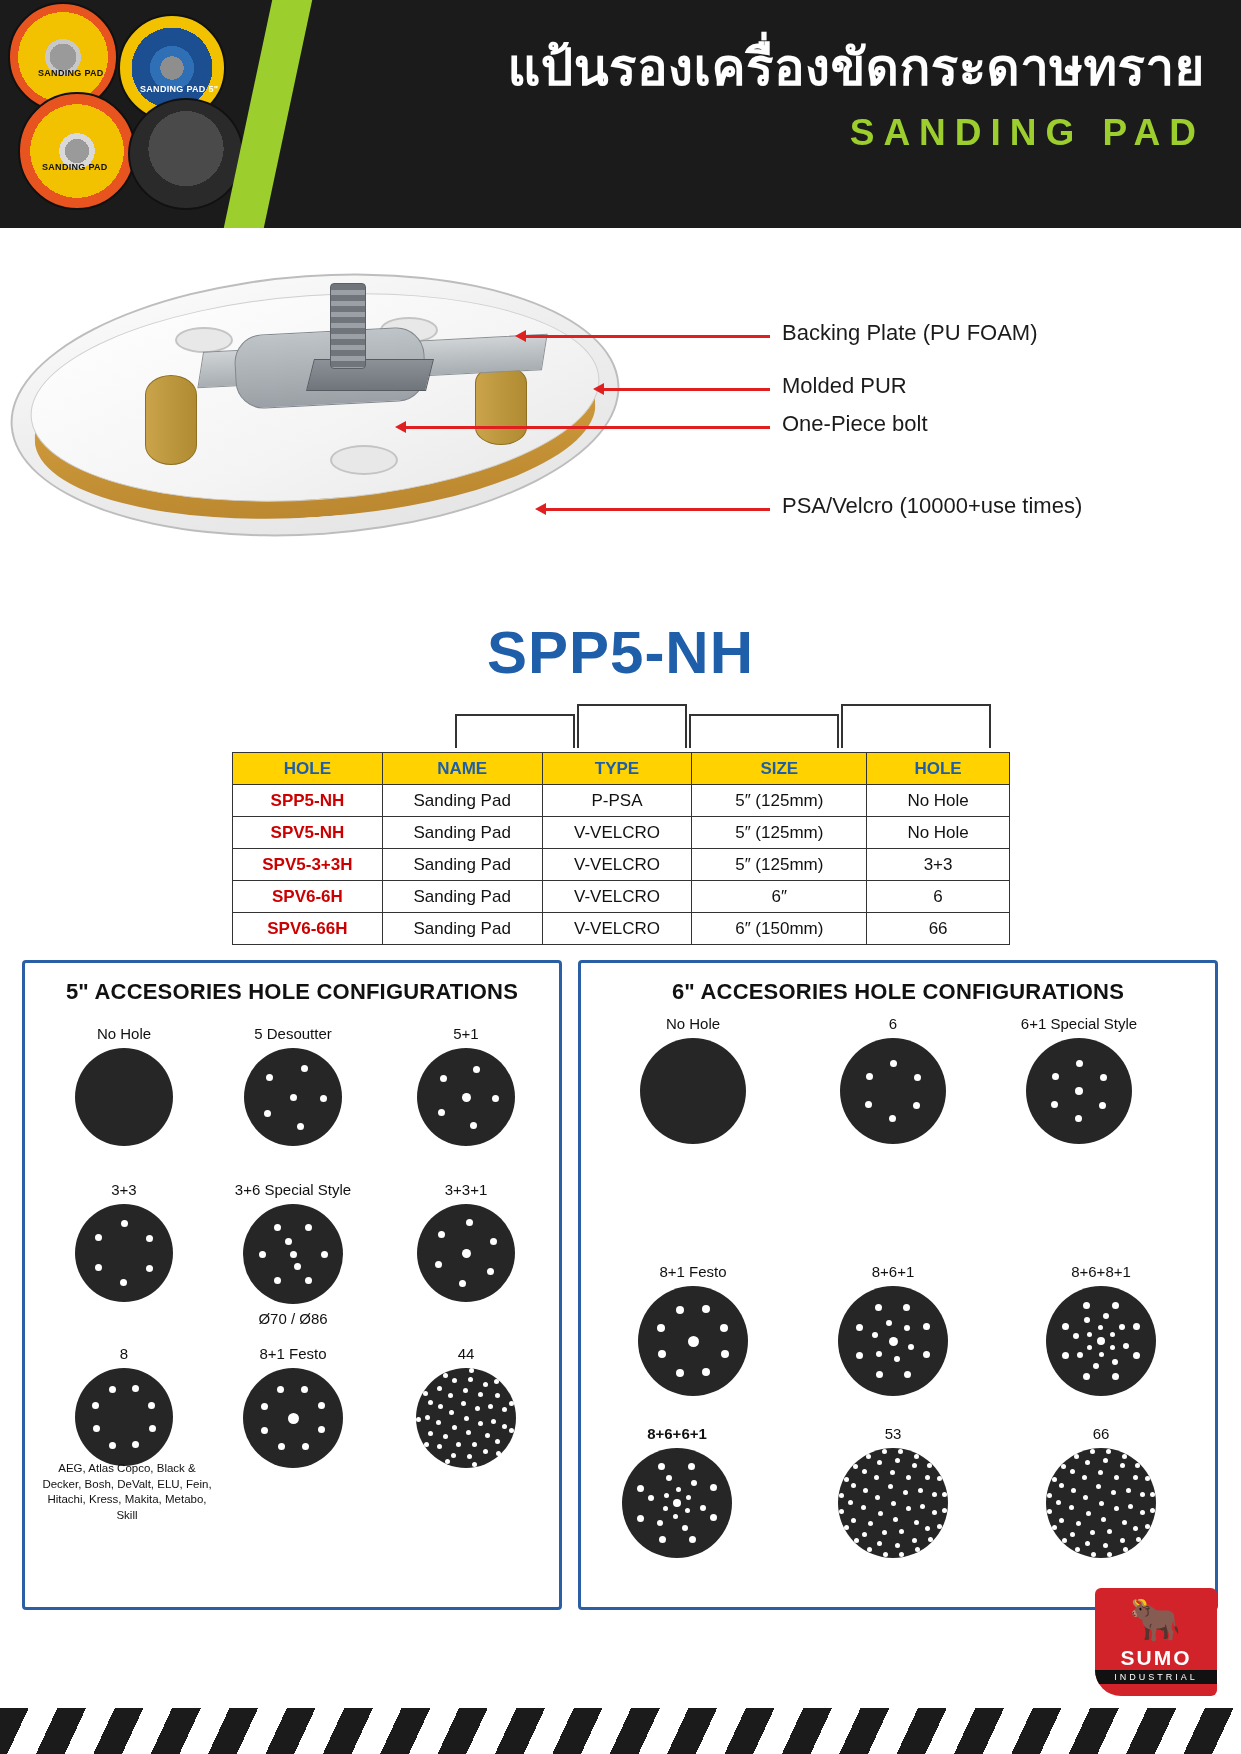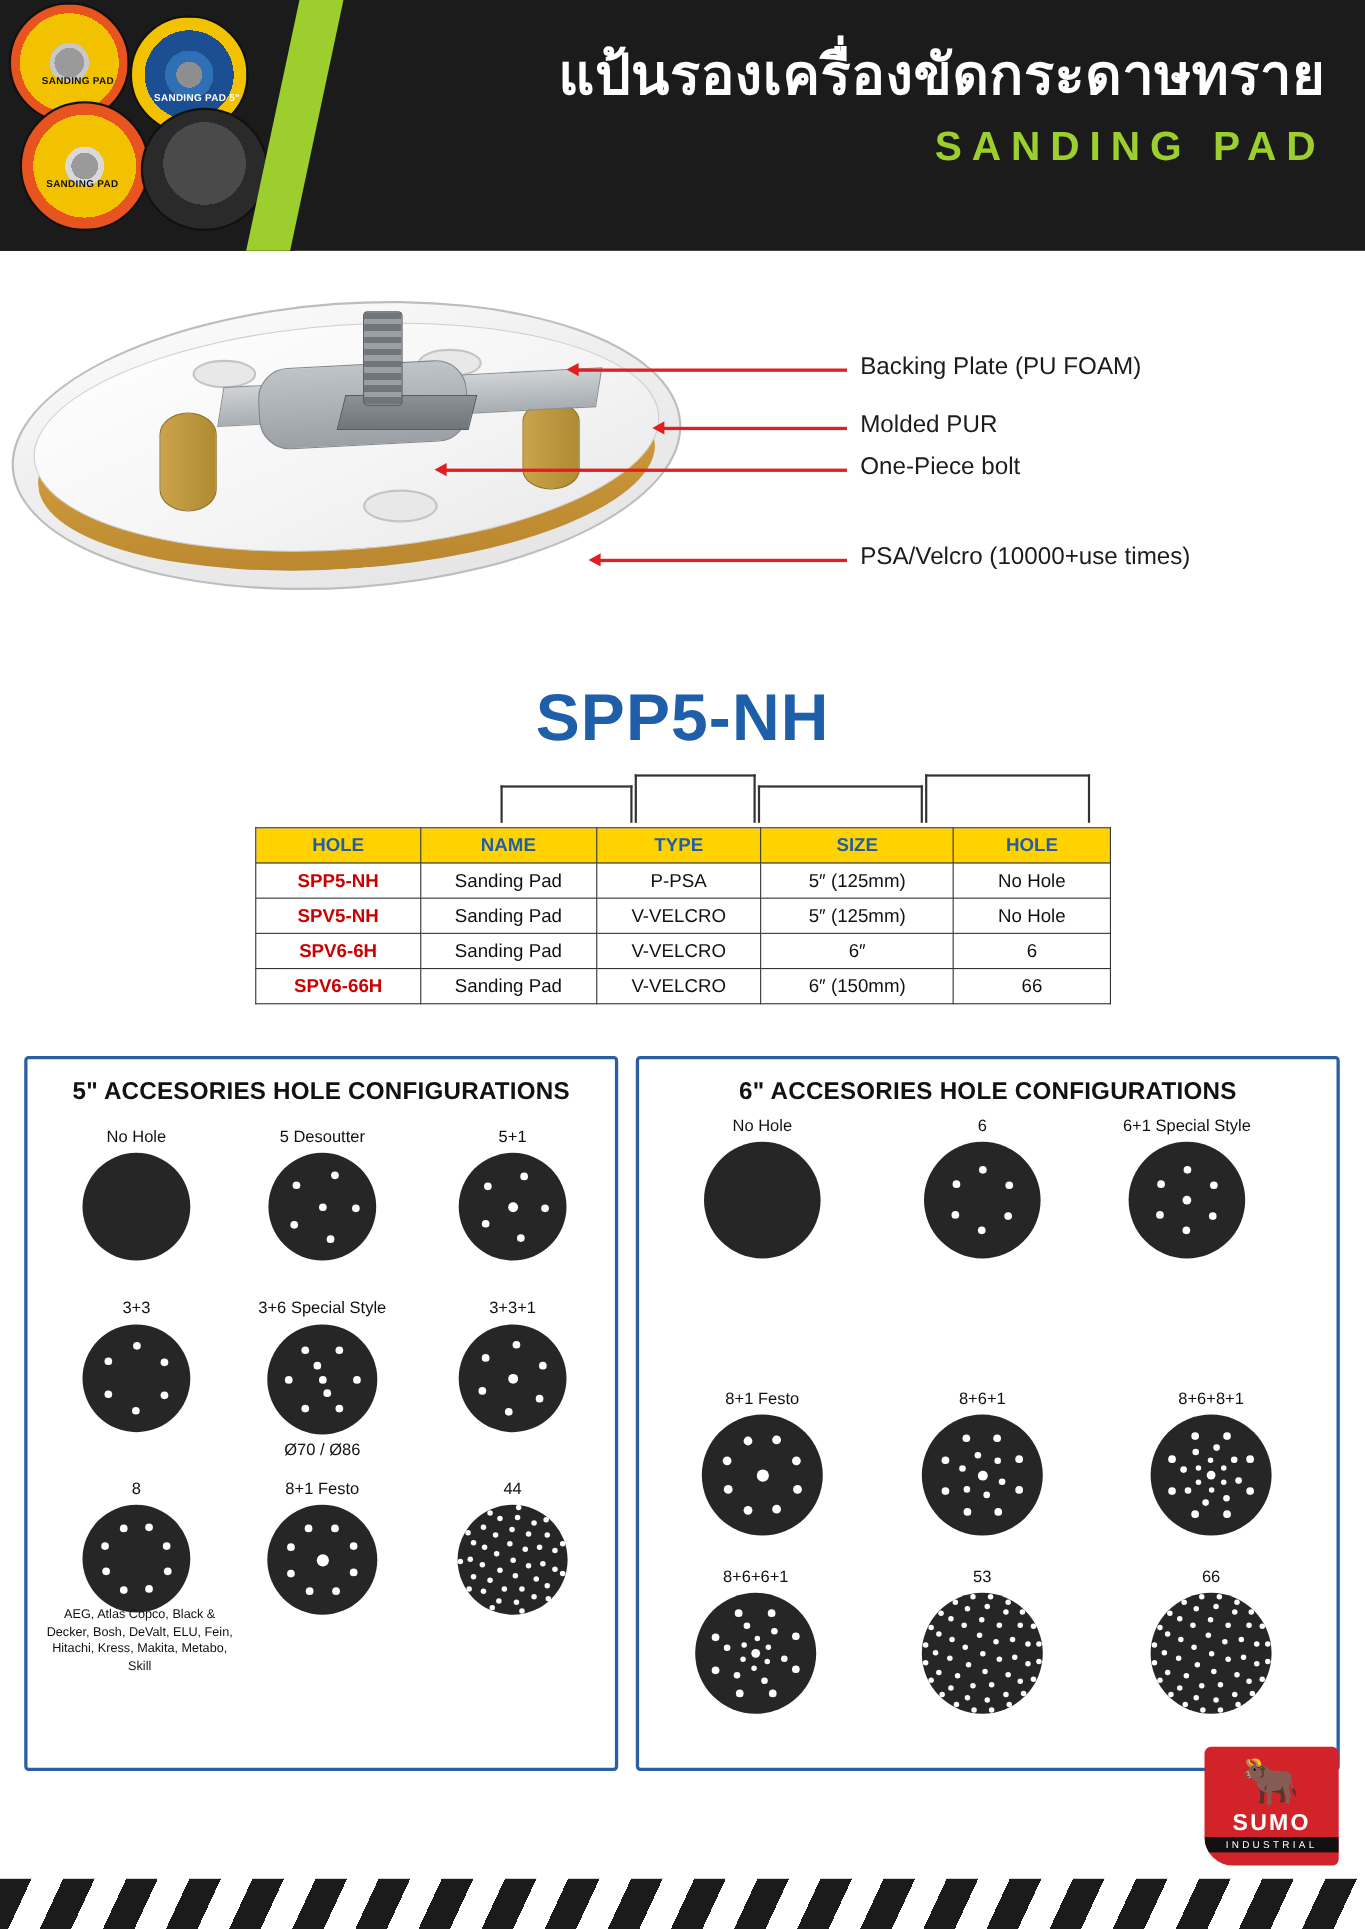--- a/index.html
+++ b/index.html
@@ -234,20 +234,27 @@
       <td>P-PSA</td>
       <td>5″  (125mm)</td>
       <td>No Hole</td>
     </tr>
     <tr>
       <td class="code">SPV5-NH</td>
       <td>Sanding Pad</td>
       <td>V-VELCRO</td>
       <td>5″  (125mm)</td>
       <td>No Hole</td>
+    </tr>
+    <tr>
+      <td class="code">SPV5-3+3H</td>
+      <td>Sanding Pad</td>
+      <td>V-VELCRO</td>
+      <td>5″  (125mm)</td>
+      <td>3+3</td>
     </tr>
     <tr>
       <td class="code">SPV6-6H</td>
       <td>Sanding Pad</td>
       <td>V-VELCRO</td>
       <td>6″</td>
       <td>6</td>
     </tr>
     <tr>
       <td class="code">SPV6-66H</td>
@@ -496,21 +503,21 @@
         <div class="dot" style="width: 5px; height: 5px; left: 64.0841px; top: 58.8284px;"></div>
         <div class="dot" style="width: 5px; height: 5px; left: 52.8115px; top: 65.6963px;"></div>
         <div class="dot" style="width: 5px; height: 5px; left: 41.2274px; top: 59.3679px;"></div>
         <div class="dot" style="width: 5px; height: 5px; left: 40.9159px; top: 46.1716px;"></div>
         <div class="dot" style="width: 5px; height: 5px; left: 52.1885px; top: 39.3037px;"></div>
         <div class="dot" style="width: 5px; height: 5px; left: 63.7726px; top: 45.6321px;"></div>
         <div class="dot" style="width: 8px; height: 8px; left: 51px; top: 51px;"></div>
       </div>
   </div>
 
-  <div class="cell" style="left:16px;  top:462px; width:180px;">
+  <div class="cell" style="left:6px;  top:462px; width:180px;font-weight:bold;">
     <div class="cell-label">8+6+6+1</div>
     <div class="disc" id="d6-6" style="width:110px;height:110px;">
         <div class="dot" style="width: 7px; height: 7px; left: 87.974px; top: 36.079px;"></div>
         <div class="dot" style="width: 7px; height: 7px; left: 88.1953px; top: 66.3868px;"></div>
         <div class="dot" style="width: 7px; height: 7px; left: 66.921px; top: 87.974px;"></div>
         <div class="dot" style="width: 7px; height: 7px; left: 36.6132px; top: 88.1953px;"></div>
         <div class="dot" style="width: 7px; height: 7px; left: 15.026px; top: 66.921px;"></div>
         <div class="dot" style="width: 7px; height: 7px; left: 14.8047px; top: 36.6132px;"></div>
         <div class="dot" style="width: 7px; height: 7px; left: 36.079px; top: 15.026px;"></div>
         <div class="dot" style="width: 7px; height: 7px; left: 66.3868px; top: 14.8047px;"></div>

